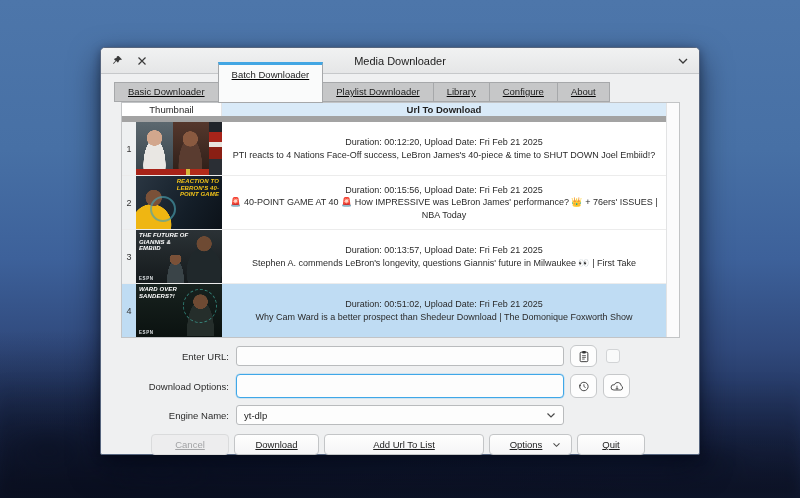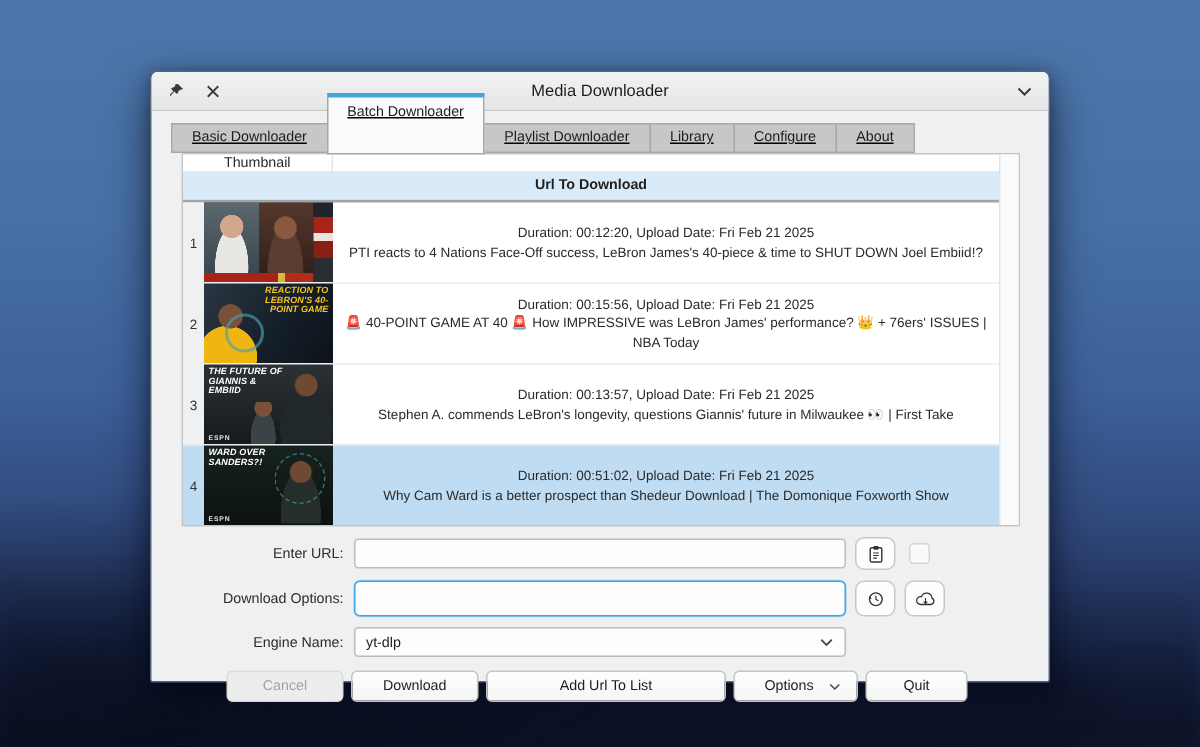--- a/index.html
+++ b/index.html
@@ -55,21 +55,21 @@
     background:#fafbfb; border-top:3px solid #42a6e3; height:41px; line-height:19px;
     margin-bottom:-1px; position:relative; z-index:3;
   }
 
   
   .table-wrap {
     margin:0 19px 0 20px; border:1px solid #c2c4c6; background:#fff;
     position:relative; padding-right:13px; flex:0 0 auto;
   }
   .scroll-track { position:absolute; top:0; right:0; bottom:0; width:13px; background:#fbfbfc; border-left:1px solid #e2e3e4; }
-  .thead { display:flex; height:32px; border-bottom:2px solid #a3a3a3; font-size:9.5px;flex-direction:column; }
+  .thead { display:flex; height:19px; border-bottom:6px solid #a3a3a3; font-size:9.5px; }
   .h-thumb { width:100px; background:#fff; display:flex; align-items:center; justify-content:center; color:#2a2a2a; border-right:1px solid #e4e5e6; }
   .h-url { flex:1; background:#d9eaf8; display:flex; align-items:center; justify-content:center; font-weight:bold; color:#1f1f1f; }
   .trow { display:flex; min-height:53px; }
   .trow + .trow { border-top:1px solid #ececec; }
   .cell-num { width:14px; background:#eef0f1; display:flex; align-items:center; justify-content:center; font-size:9px; color:#333; }
   .cell-thumb { width:86px; }
   .cell-text {
     flex:1; display:flex; flex-direction:column; justify-content:center; align-items:center;
     text-align:center; font-size:9px; line-height:1.4; color:#2a2a2a; padding:2px 8px;
   }
@@ -142,21 +142,21 @@
     width:328px; height:20px; border:1px solid #b9bbbd; border-radius:3px; background:#fdfdfd;
     display:flex; align-items:center; padding:0 7px; font-size:9.5px; color:#1d1d1d;
   }
   .select-box .chev { margin-left:auto; display:inline-flex; }
 
   
   .btn-row { display:flex; gap:5px; margin:9px 54px 0 50px; }
   .btn {
     height:21px; border:1px solid #c3c5c7; border-radius:4px; font-size:9.5px; color:#1c1c1c;
     background:linear-gradient(#fefefe,#f5f5f6); display:inline-flex; align-items:center; justify-content:center;
-    padding:0 10px; cursor:default; font-family:inherit;
+    padding:0 10px; cursor:default; font-family:inherit;text-decoration:underline;
   }
   .btn.disabled { background:#ededee; border-color:#dadbdc; color:#a2a3a5; }
   .btn-cancel { width:78px; } .btn-download { width:85px; } .btn-add { flex:1; }
   .btn-options { width:83px; justify-content:center; } .btn-quit { width:68px; }
 
   svg { display:block; }
 </style>
 </head>
 <body>
 

